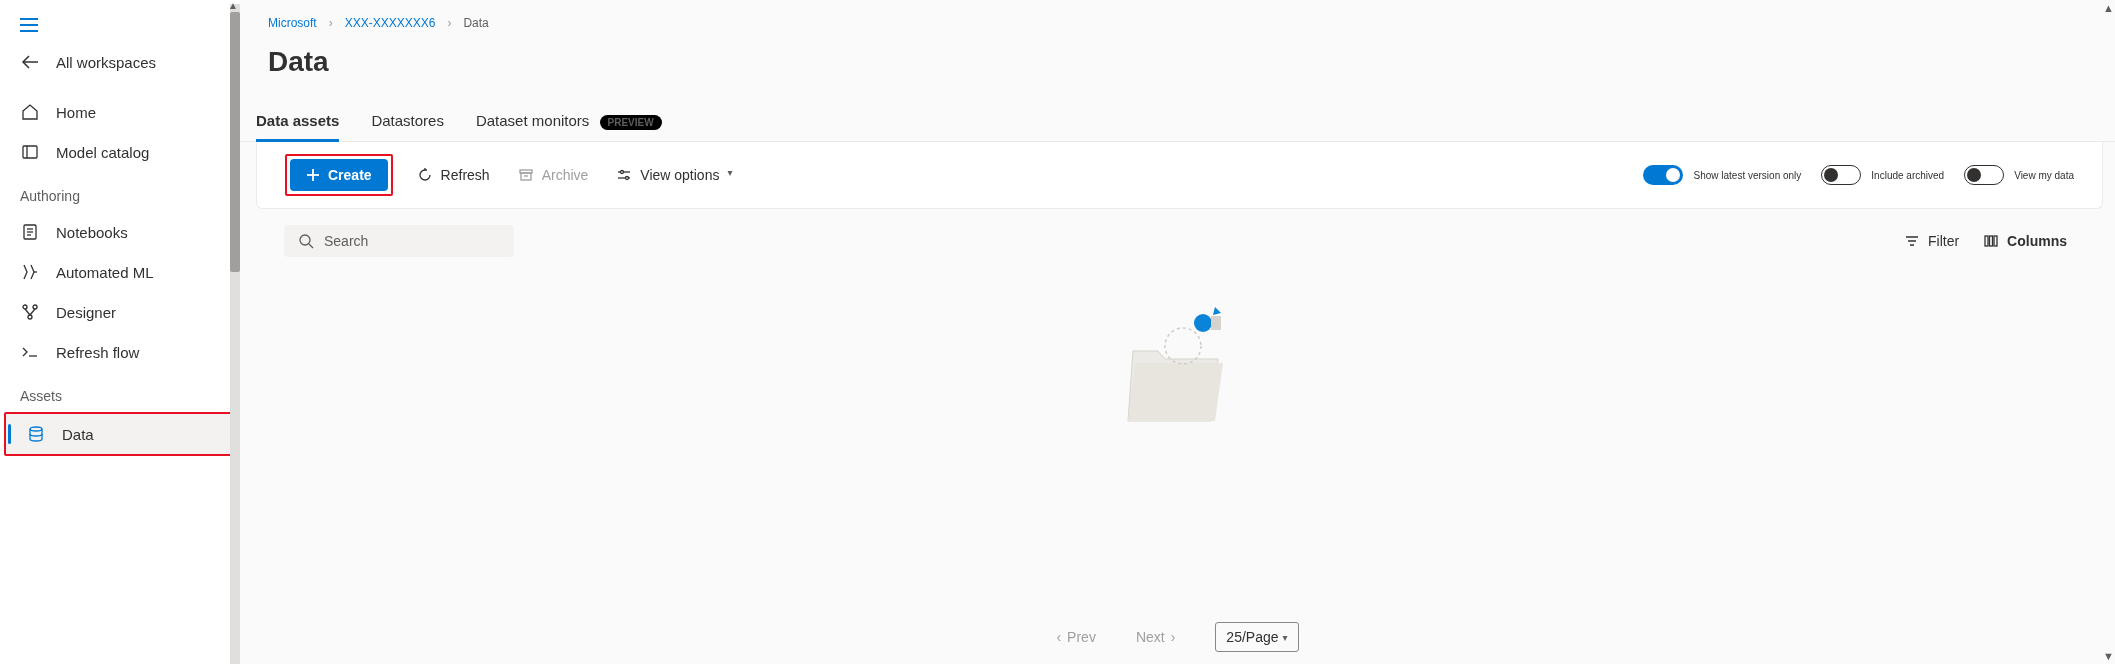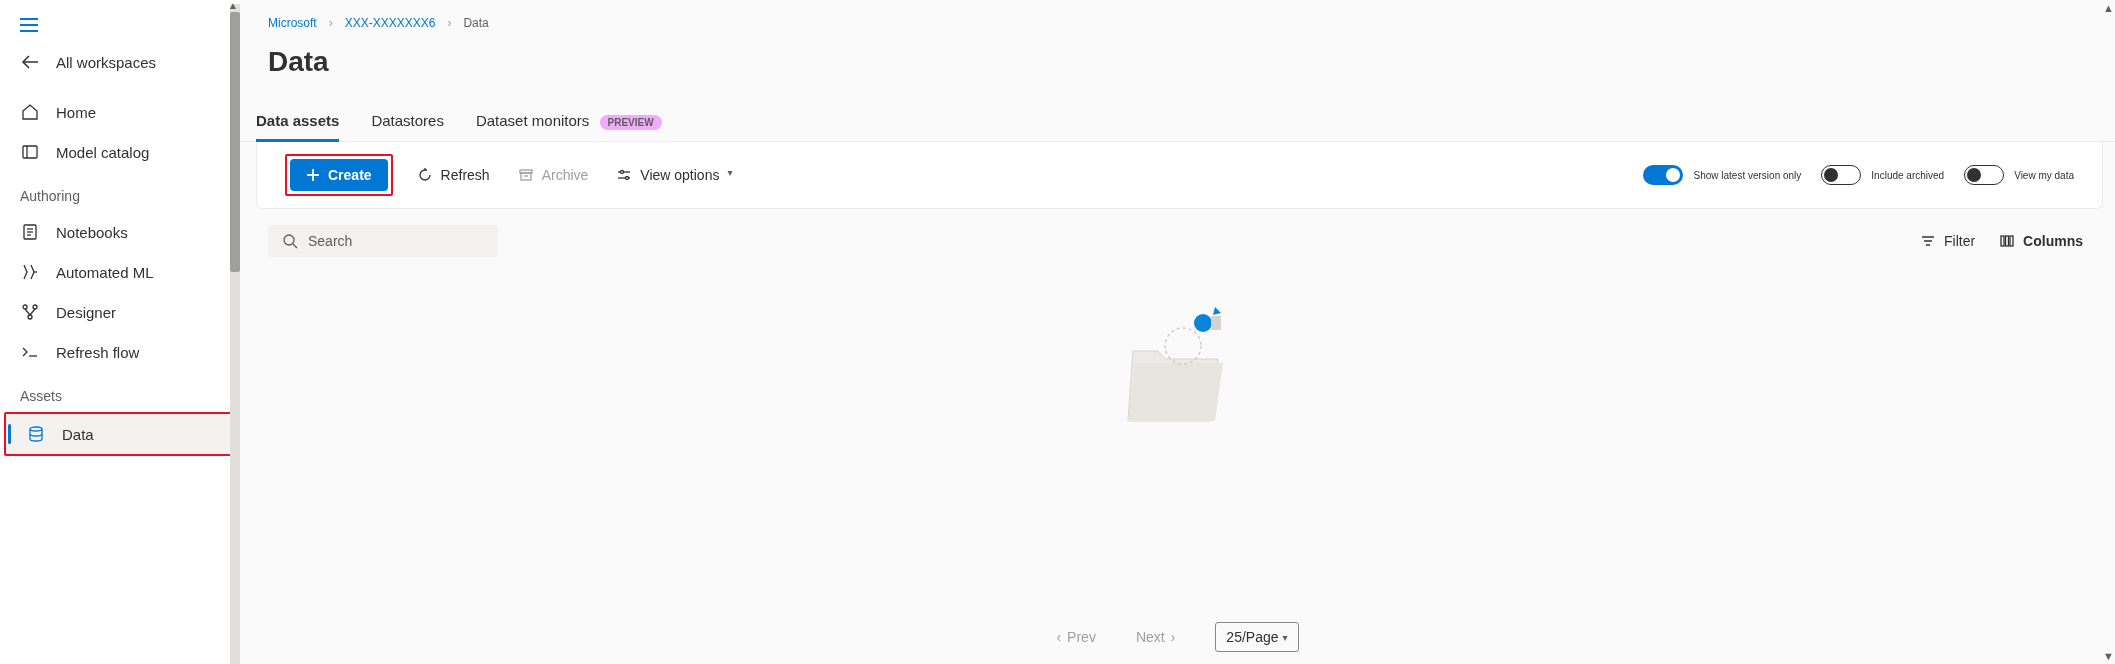--- a/index.html
+++ b/index.html
@@ -99,21 +99,21 @@
 }
 .tab.active { font-weight: 600; }
 .tab.active::after {
   content: "";
   position: absolute;
   left: 0; right: 0; bottom: -1px;
   height: 3px;
   background: #0078d4;
 }
 .badge {
-  background: #f0abfc;
+  background: #000000;
   color: #605e5c;
   font-size: 10px;
   font-weight: 600;
   padding: 2px 8px;
   border-radius: 9px;
   margin-left: 6px;
 }
 .toolbar {
   display: flex;
   align-items: center;
@@ -164,21 +164,21 @@
   width: 14px; height: 14px; border-radius: 50%;
   position: absolute; top: 50%; transform: translateY(-50%);
 }
 .toggle.on .knob { background: #fff; right: 3px; }
 .toggle.off .knob { background: #323130; left: 2px; }
 .toggle-label { font-size: 10px; }
 .toggle-group { display: flex; align-items: center; gap: 10px; }
 .content-bar {
   display: flex;
   align-items: center;
-  padding: 16px 28px 4px;
+  padding: 16px 44px 4px;
   gap: 16px;
 }
 .search-box {
   background: #f3f2f1;
   border-radius: 4px;
   display: flex;
   align-items: center;
   padding: 8px 14px;
   width: 230px;
   gap: 10px;

